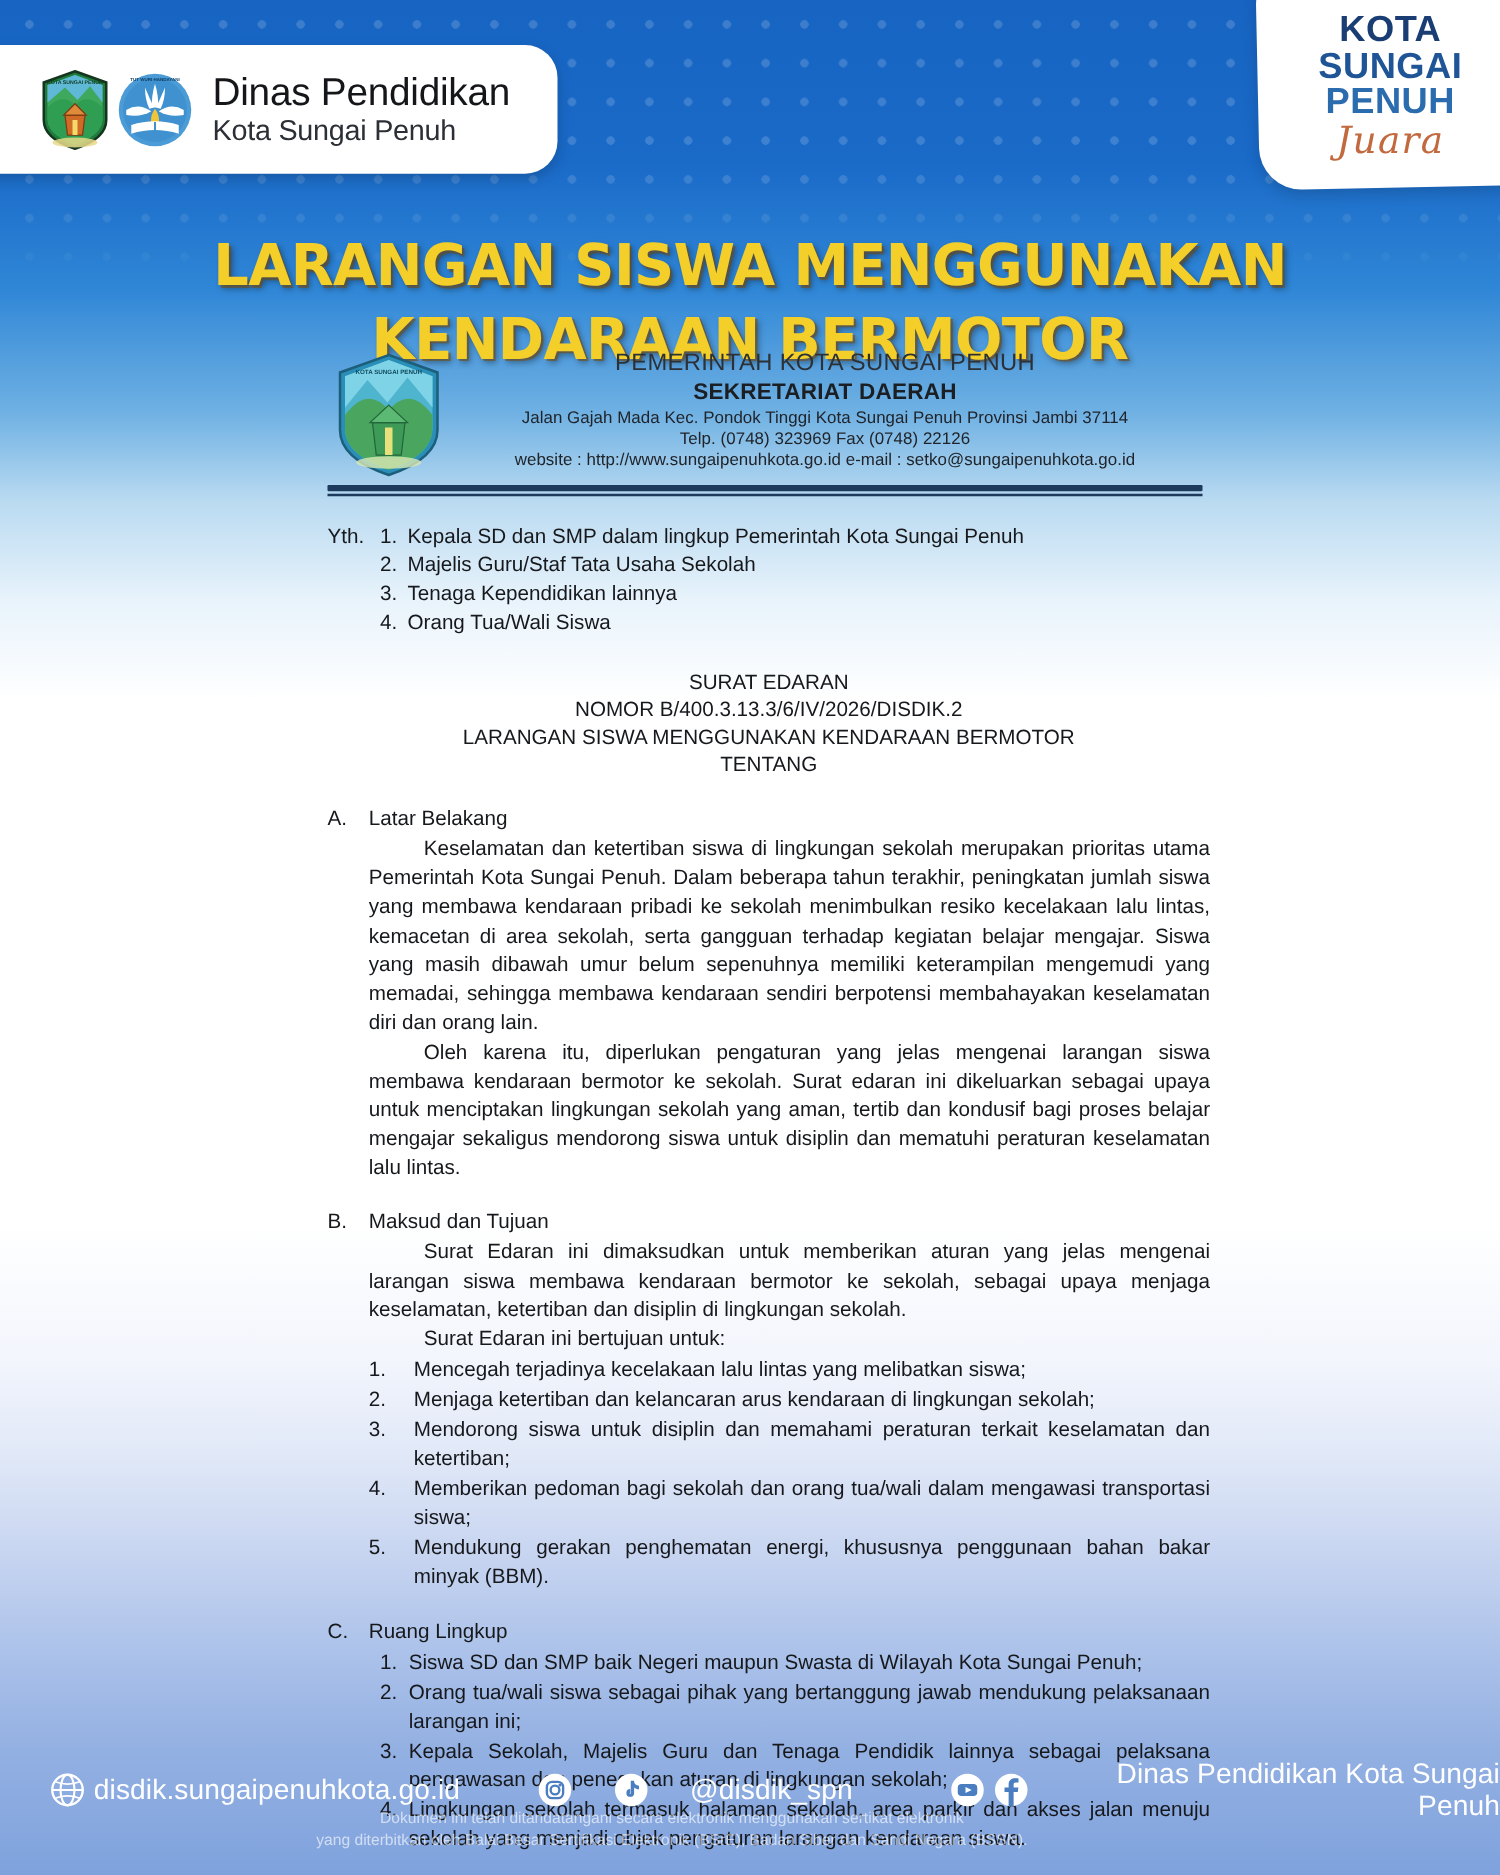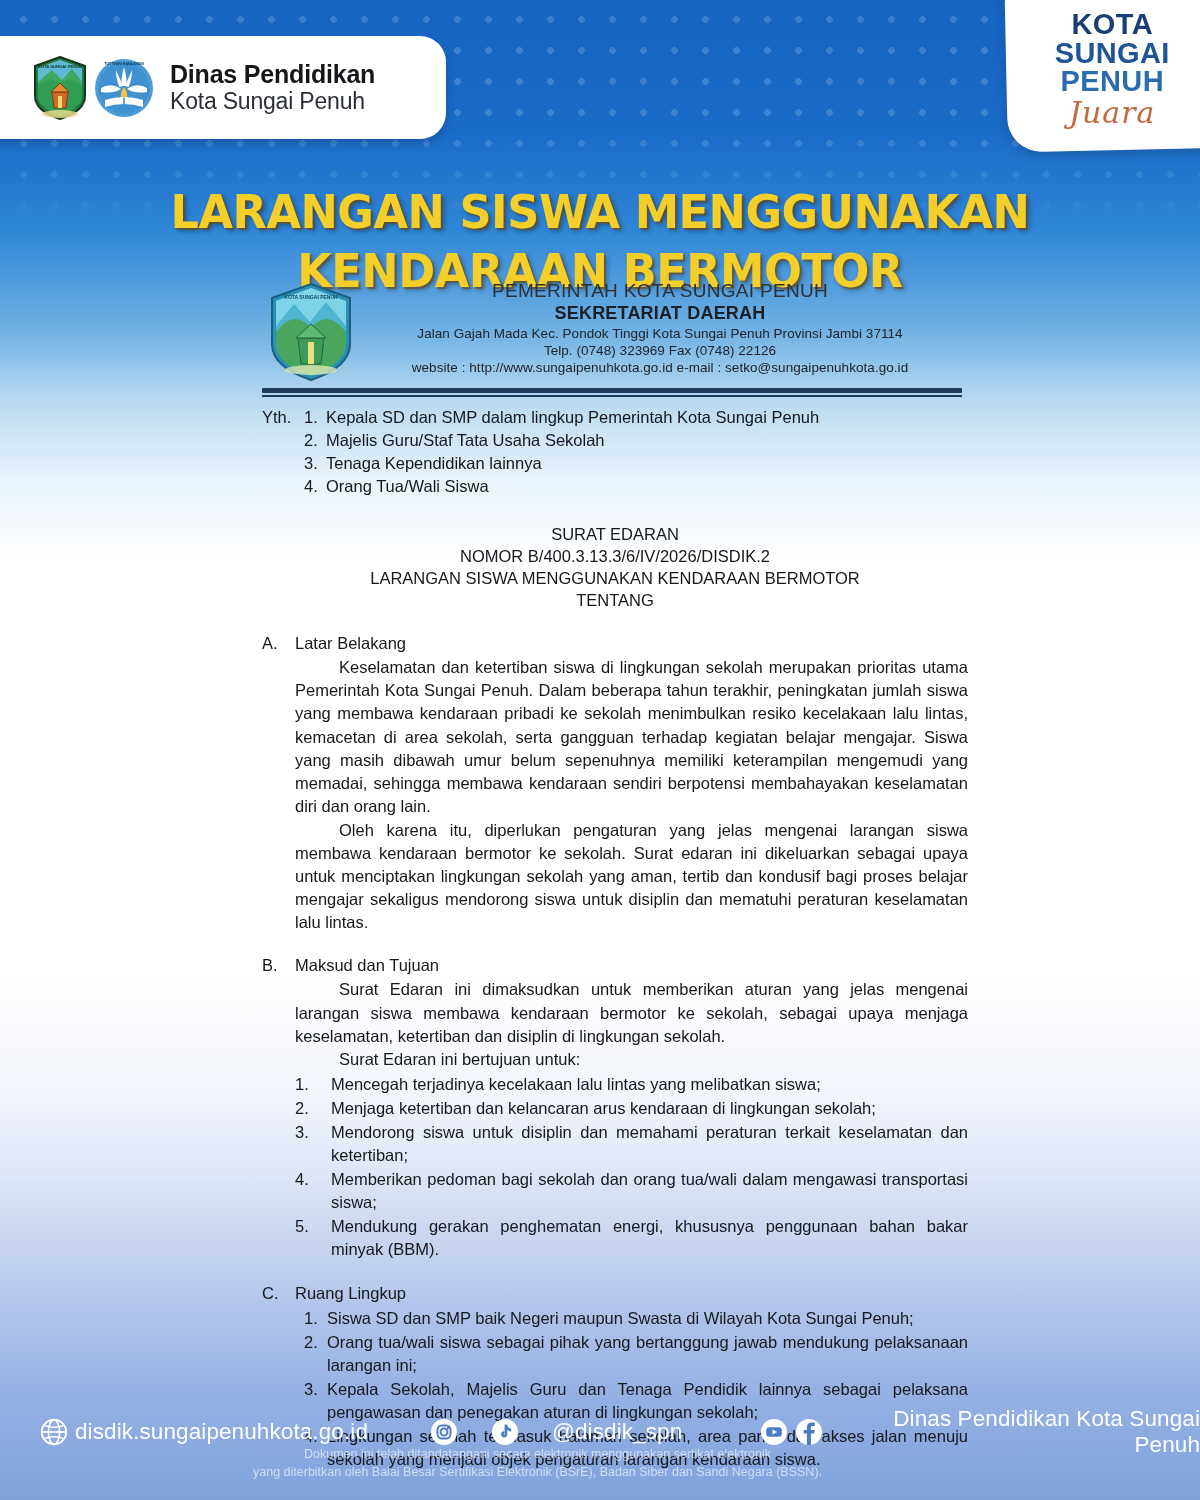--- a/index.html
+++ b/index.html
@@ -64,21 +64,21 @@
     box-shadow: 0 4px 10px rgba(0,0,0,0.18);
     display: flex;
     align-items: center;
     padding-left: 66px;
     box-sizing: border-box;
   }
   .crest-sp { width: 56px; height: 64px; flex: 0 0 auto; }
   .crest-tut { width: 60px; height: 60px; flex: 0 0 auto; margin-left: 6px; }
   .pill-text { margin-left: 16px; line-height: 1.12; }
   .pill-text .l1 {
-    font-size: 25px; font-weight: bold; color: #15161a; letter-spacing: -0.2px;
+    font-size: 31px; font-weight: normal; color: #15161a; letter-spacing: -0.2px;
   }
   .pill-text .l2 {
     font-size: 23px; color: #2b2f36; letter-spacing: -0.2px; margin-top: 1px;
   }
 
   
   .brand-pill {
     position: absolute;
     right: -36px;
     top: -32px;
@@ -160,21 +160,21 @@
     height: 5px; background: #1e3a5c; margin-top: 6px; border-radius: 1px;
   }
   .lh-rule-thin {
     height: 1.5px; background: #1e3a5c; margin-top: 2px;
   }
 
   
   .letter {
     position: absolute;
     left: 262px;
-    top: 406px;
+    top: 418px;
     width: 706px;
     color: #16181c;
     font-size: 16.5px;
     line-height: 1.40;
   }
 
   .yth { display: flex; }
   .yth-label { width: 42px; flex: 0 0 auto; }
   .yth-list { flex: 1 1 auto; }
   .yth-item { display: flex; }

